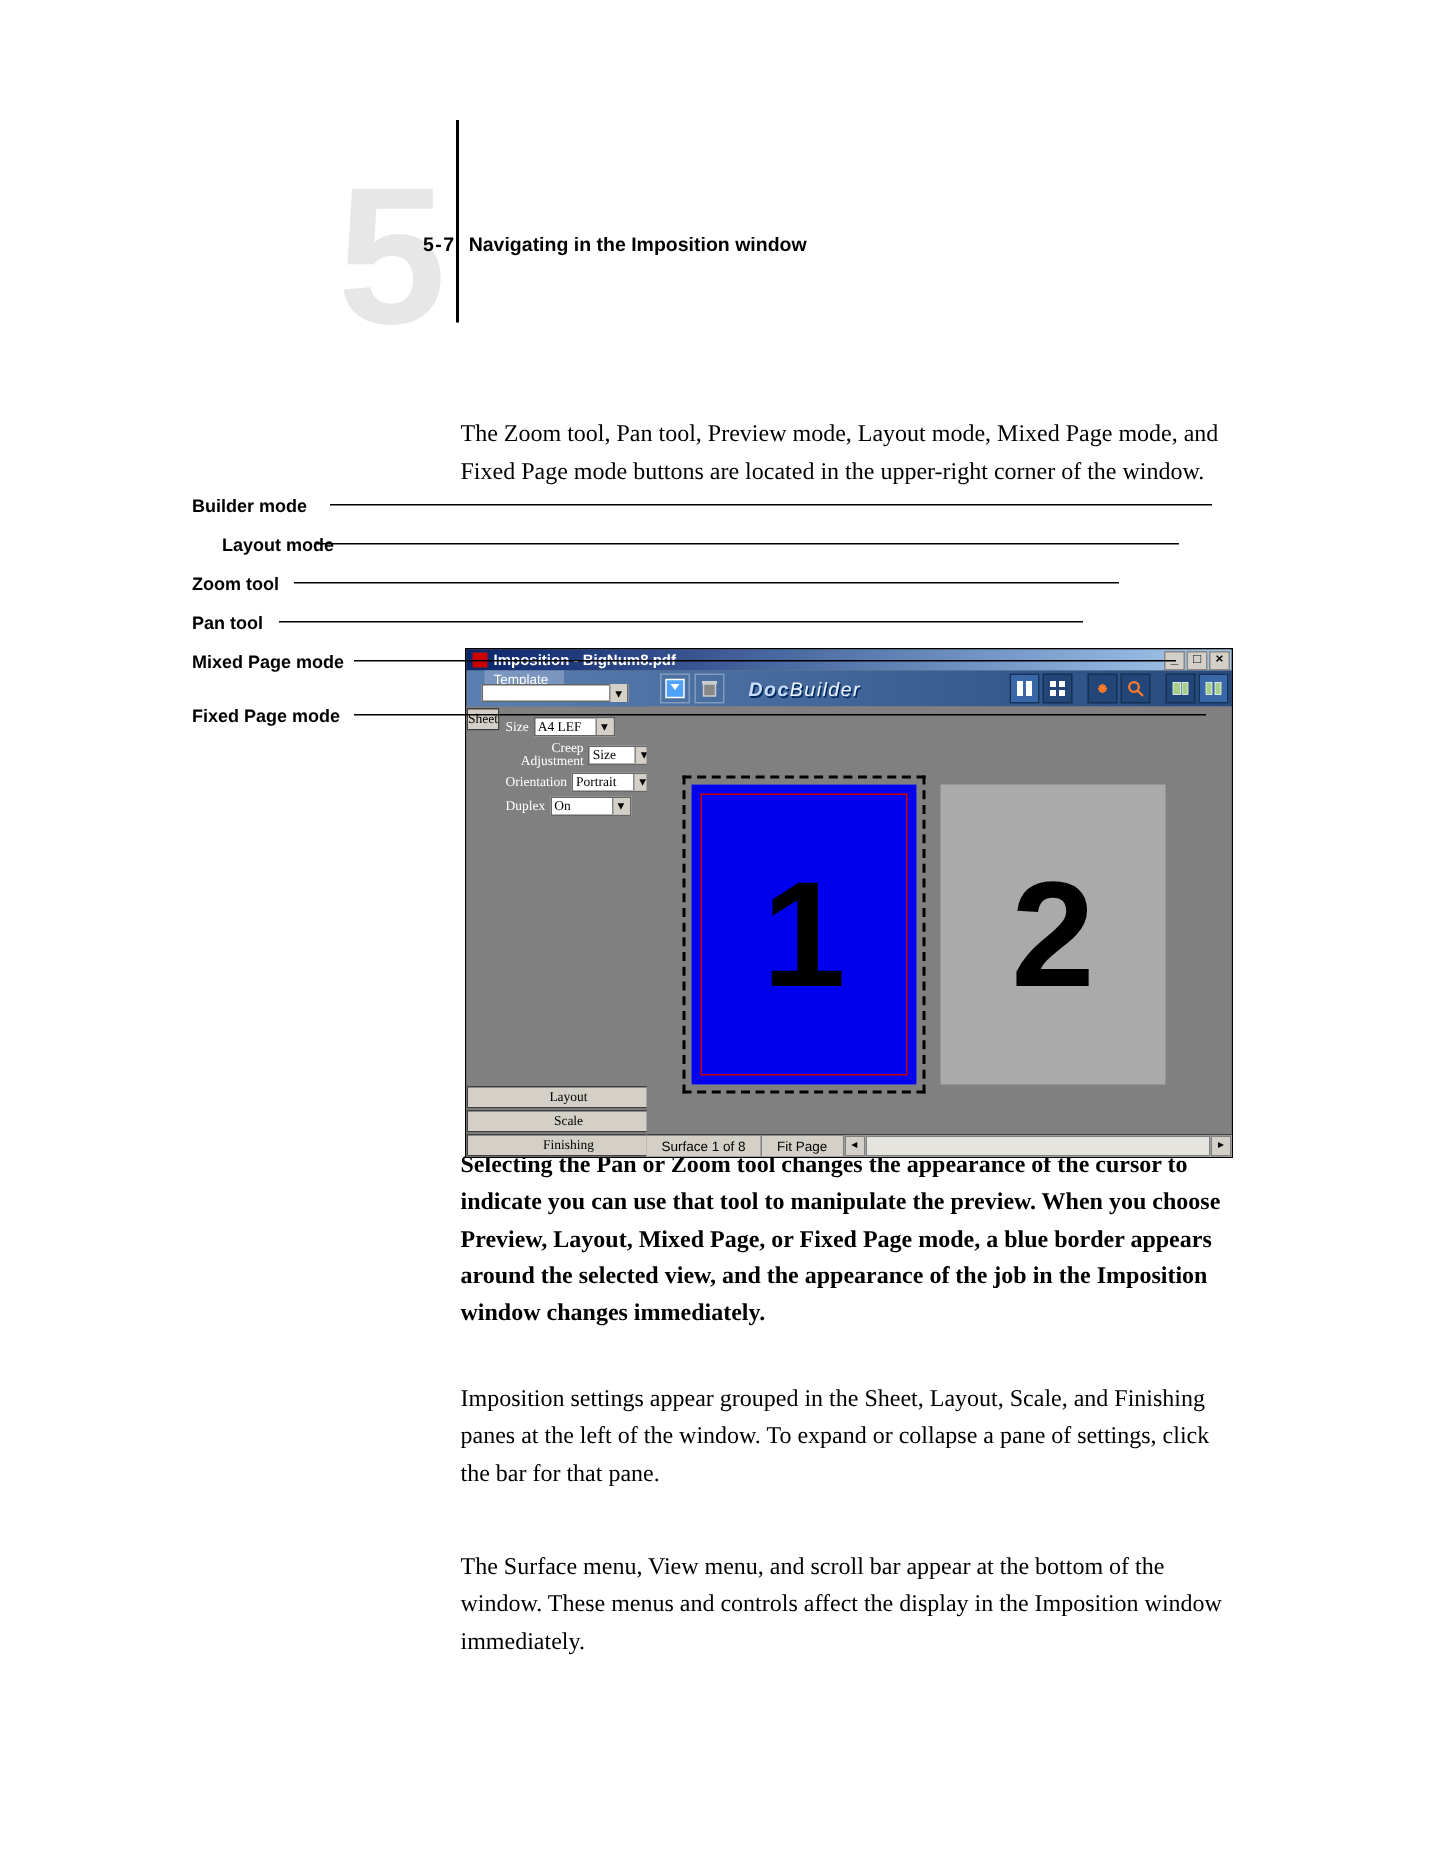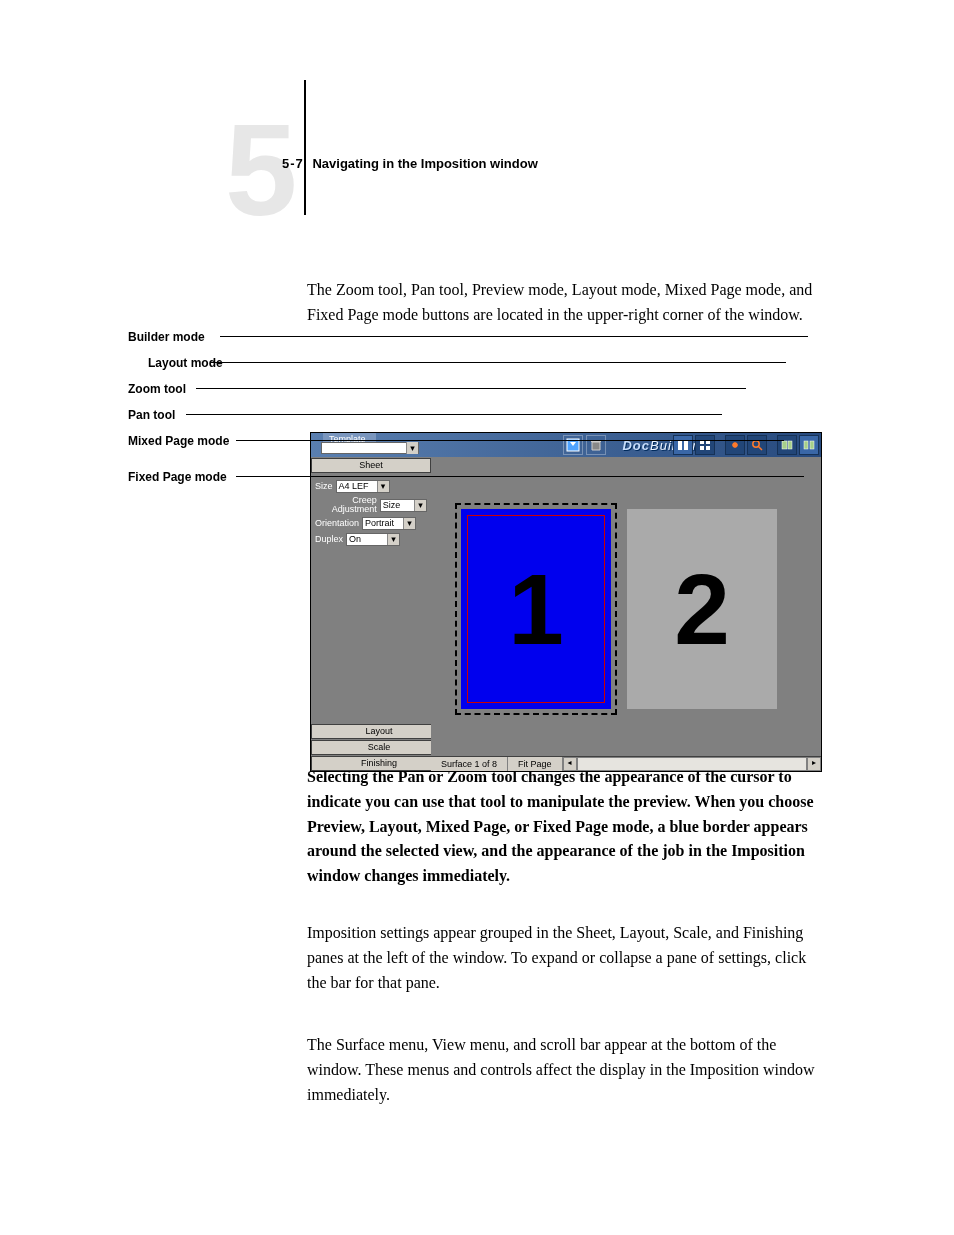--- a/index.html
+++ b/index.html
@@ -122,21 +122,20 @@
     width: 12px; height: 11px; background: #d4d0c8; border: 1px solid #888;
     font-size: 9px; line-height: 9px; text-align: center; color: #000;
     display: inline-block;
   }
   .toolbar {
     height: 24px;
     background: linear-gradient(to right, #5a7fb0, #274a7e);
     display: flex;
     align-items: center;
     position: relative;
-    justify-content: center;
   }
   .tmpl-label {
     position: absolute;
     left: 12px; top: 0;
     background: #7a96be;
     color: #fff;
     font-size: 9px;
     padding: 1px 10px 1px 6px;
     border-radius: 0 0 2px 2px;
   }
@@ -187,21 +186,21 @@
 
   .main-area {
     display: flex;
     height: calc(100% - 14px - 24px);
     background: #808080;
   }
   .left-panel {
     width: 120px;
     background: #808080;
     display: flex;
-    flex-direction: column;
+    font-family: Liberation Serif, serif;
   }
   .panel-bar {
     height: 13px;
     background: #d4d0c8;
     border: 1px solid #404040;
     font-size: 9px;
     text-align: center;
     line-height: 13px;
     margin-top: 1px;
     color: #000;
@@ -326,20 +325,29 @@
     <hr style="top:58px; left:68px; width:550px;">
     <div style="top:78px;">Pan tool</div>
     <hr style="top:84px; left:58px; width:536px;">
     <div style="top:104px;">Mixed Page mode</div>
     <hr style="top:110px; left:108px; width:548px;">
     <div style="top:140px;">Fixed Page mode</div>
     <hr style="top:146px; left:108px; width:568px;">
   </div>
 
   <div class="shot">
+    <div class="titlebar">
+      <span class="title-icon"></span>
+      <span>Imposition - BigNum8.pdf</span>
+      <div class="title-btns">
+        <span>_</span>
+        <span>□</span>
+        <span>×</span>
+      </div>
+    </div>
 
     <div class="toolbar">
       <div class="tmpl-label">Template</div>
       <div class="tmpl-combo"></div>
 
       <div style="width:126px;"></div>
       <div class="tb-icon">
         <svg width="14" height="14" viewBox="0 0 14 14">
             <rect x="1" y="1" width="12" height="12" fill="#4fa3ff" stroke="#fff"></rect>
             <polygon points="4,4 10,4 7,8" fill="#fff"></polygon>

